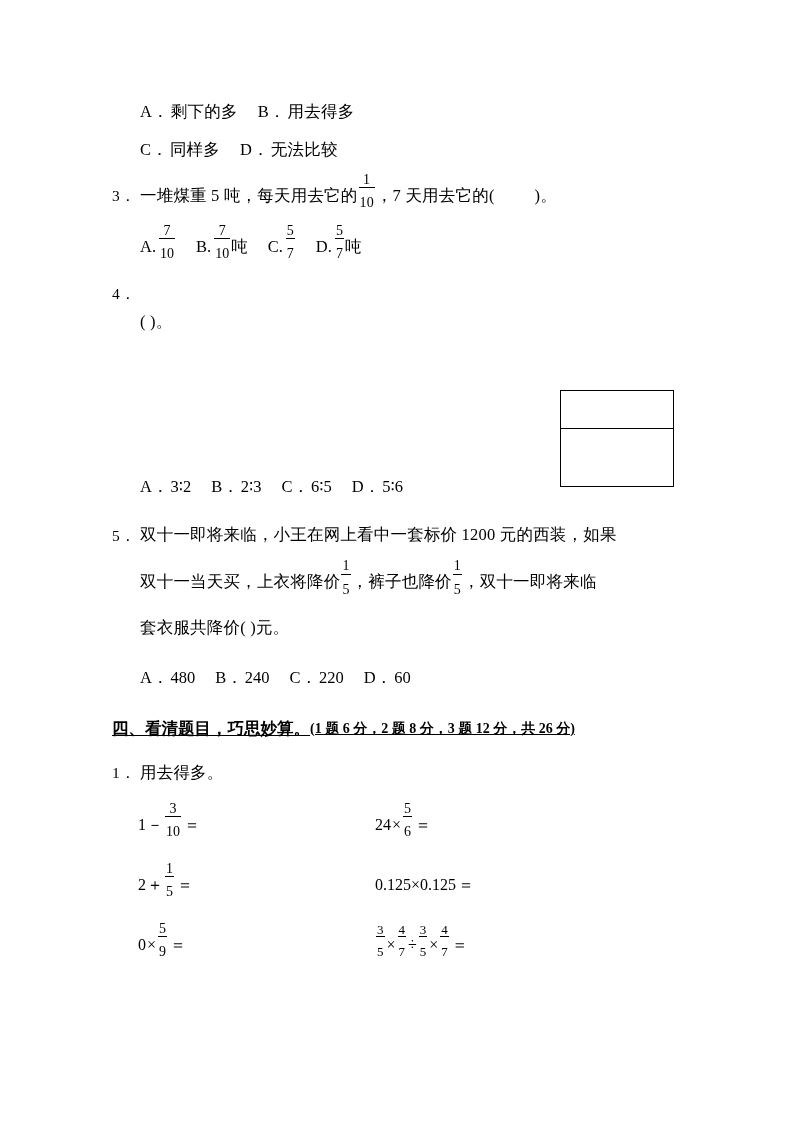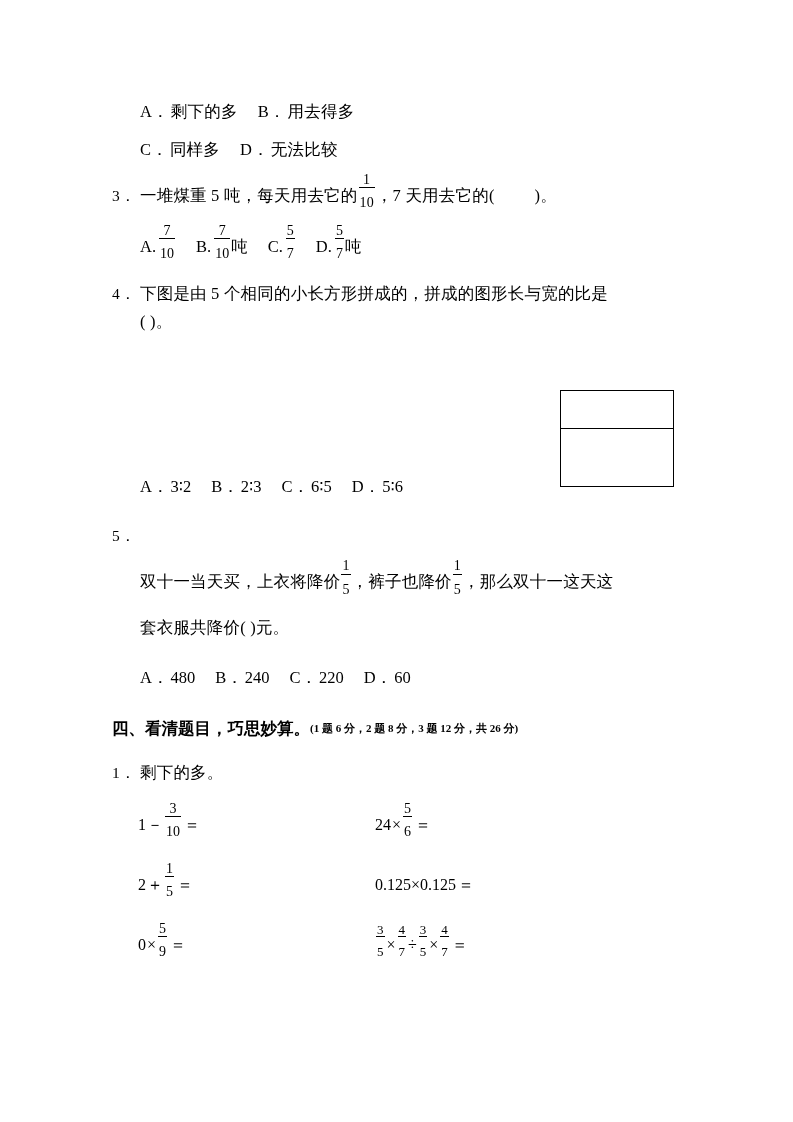--- a/index.html
+++ b/index.html
@@ -115,21 +115,21 @@
 
   
   .section-head {
     font-weight: bold;
     font-size: 16.5px;
     white-space: nowrap;
     display: flex;
     align-items: baseline;
   }
   .section-head .score {
-    font-size: 11px;
+    font-size: 14px;
     font-weight: bold;
   }
 
   
   .calc-grid {
     position: relative;
   }
   .calc-row {
     display: flex;
     align-items: center;
@@ -219,21 +219,20 @@
         <span class="frac">
           <span class="numer">5</span>
           <span class="denom">7</span>
         </span>
         <span>吨</span>
       </span>
     </div>
 
     <div class="q-line" style="height:40px;">
       <span class="num">4．</span>
-      <span>下图是由 5 个相同的小长方形拼成的，拼成的图形长与宽的比是</span>
     </div>
 
     <div class="q-line indent" style="height:148px; align-items:flex-start;">
       <span>(          )。</span>
     </div>
 
     <div class="options indent" style="height:50px;">
       <span class="opt">
         <span class="opt-label">A．</span>
         <span>3∶2</span>
@@ -247,35 +246,36 @@
         <span>6∶5</span>
       </span>
       <span class="opt">
         <span class="opt-label">D．</span>
         <span>5∶6</span>
       </span>
     </div>
 
     <div class="q-line" style="height:47px;">
       <span class="num">5．</span>
+      <span>双十一即将来临，小王在网上看中一套标价 1200 元的西装，如果</span>
     </div>
 
     <div class="q-line indent" style="height:47px;text-align:center;">
       <span class="stem">
         <span>双十一当天买，上衣将降价</span>
         <span class="frac">
           <span class="numer">1</span>
           <span class="denom">5</span>
         </span>
         <span>，裤子也降价</span>
         <span class="frac">
           <span class="numer">1</span>
           <span class="denom">5</span>
         </span>
-        <span>，那么双十一这天这</span>
+        <span>，双十一即将来临</span>
       </span>
     </div>
 
     <div class="q-line indent" style="height:44px;">
       <span>套衣服共降价(          )元。</span>
     </div>
 
     <div class="options indent" style="height:56px;">
       <span class="opt">
         <span class="opt-label">A．</span>
@@ -288,28 +288,28 @@
       <span class="opt">
         <span class="opt-label">C．</span>
         <span>220</span>
       </span>
       <span class="opt">
         <span class="opt-label">D．</span>
         <span>60</span>
       </span>
     </div>
 
-    <div class="section-head" style="height:45px; align-items:center;">
+    <div class="section-head" style="height:45px; align-items:center;text-decoration:underline;">
       <span>四、看清题目，巧思妙算。</span>
       <span class="score">(1 题 6 分，2 题 8 分，3 题 12 分，共 26 分)</span>
     </div>
 
     <div class="q-line" style="height:44px;">
       <span class="num">1．</span>
-      <span>剩下的多。</span>
+      <span>用去得多。</span>
     </div>
 
     <div class="calc-grid">
 
       <div class="calc-row">
         <div class="calc-cell left">
           <span>1</span>
           <span class="op">－</span>
           <span class="frac">
             <span class="numer">3</span>

